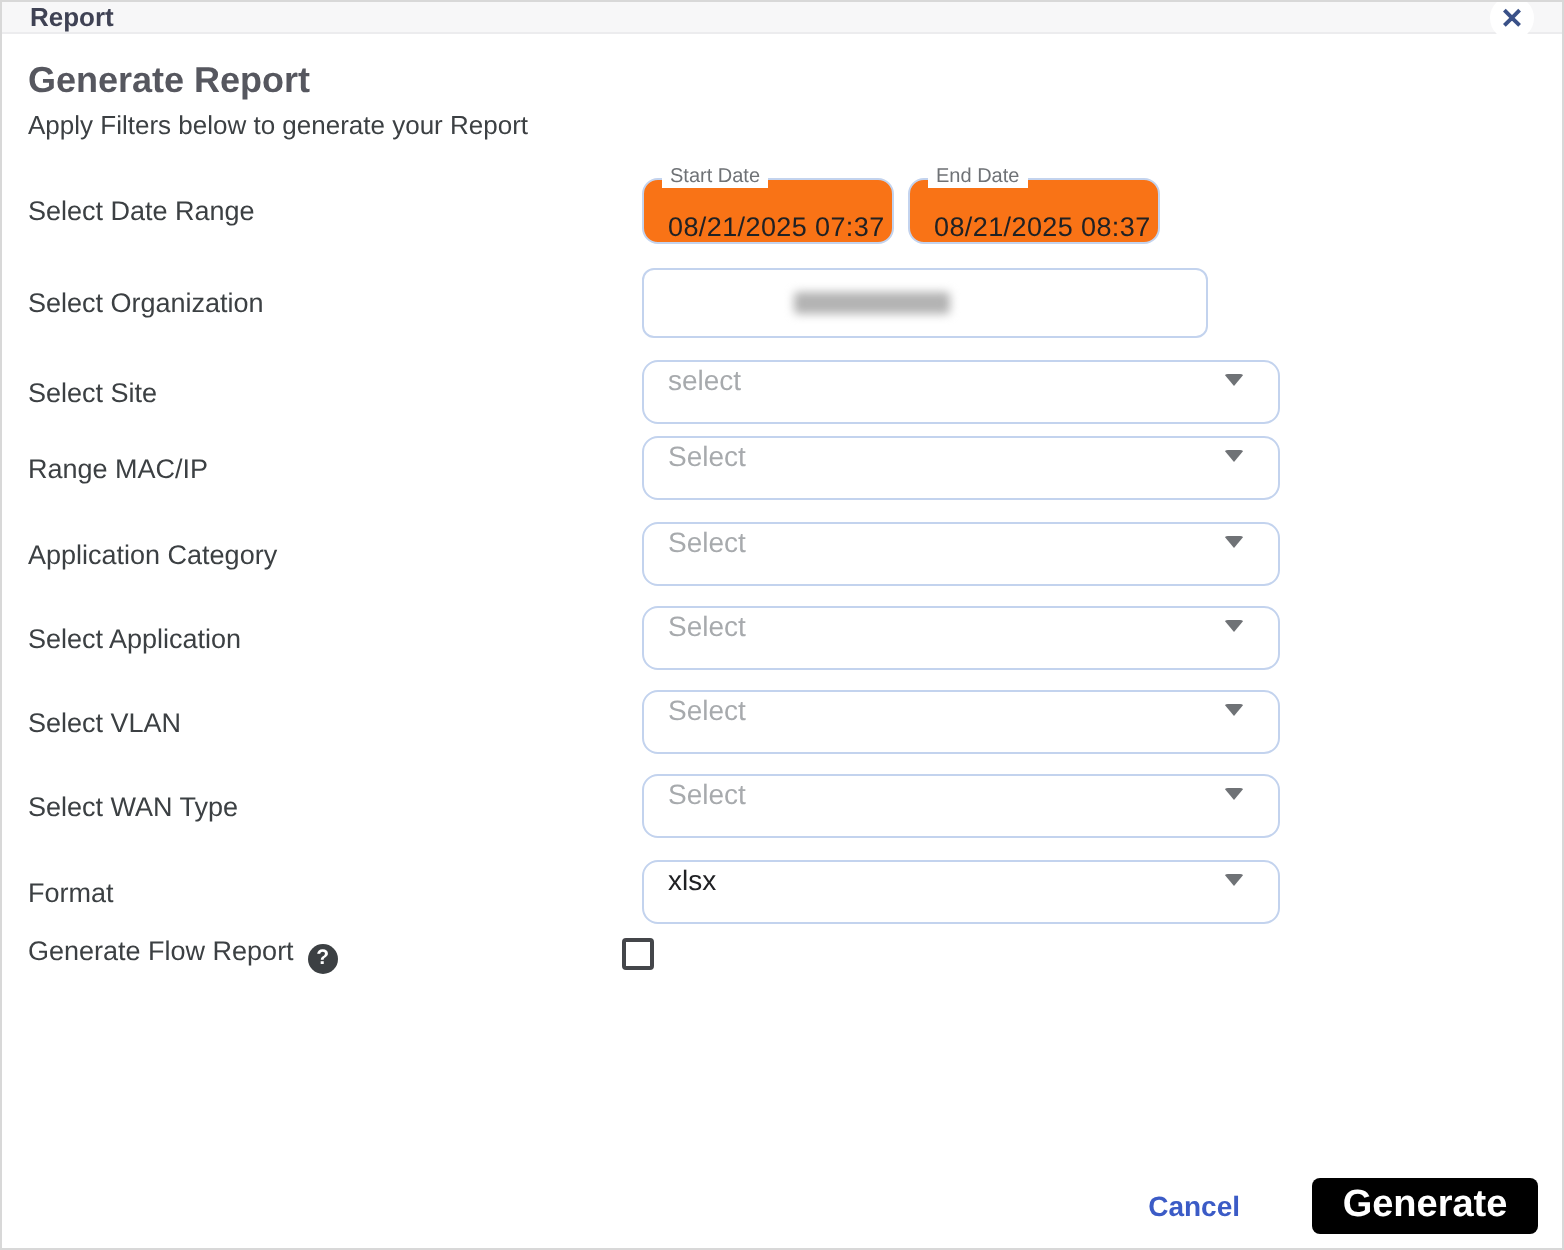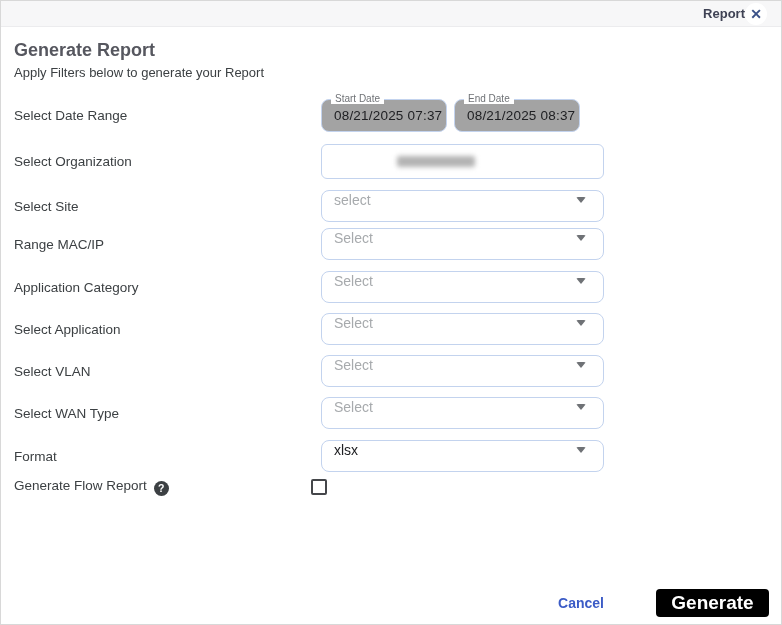--- a/index.html
+++ b/index.html
@@ -3,60 +3,60 @@
 <meta charset="utf-8">
 <style>
   * { box-sizing: border-box; }
   html,body { margin:0; padding:0; background:#e9e9e9; }
   .modal {
     position:relative; width:782px; height:625px; background:#ffffff;
     border:1px solid #d8d8d8; font-family:"Liberation Sans", sans-serif;
     overflow:hidden;
   }
   .modal-header {
-    height:26px; background:#f7f7f8; border-bottom:1px solid #ececee;
-    display:flex; align-items:center; justify-content:flex-end;
+    height:16px; background:#f7f7f8; border-bottom:1px solid #ececee;
+    display:flex; align-items:center; justify-content:space-between;
     padding:0 14px;
   }
   .modal-header-title { font-size:13px; font-weight:700; color:#3f4254; }
   .close-btn {
     width:22px; height:22px; border-radius:50%; background:#ffffff;
     display:flex; align-items:center; justify-content:center;
     color:#3a5188; font-size:14px; font-weight:700; cursor:pointer; line-height:1;
   }
   .content { padding:13px 13px 0 13px; }
   .page-title { font-size:18px; font-weight:700; color:#56575f; margin:0 0 4px 0; }
   .page-subtitle { font-size:13px; color:#3c4043; margin:0 0 19px 0; }
 
   .form-row { display:flex; align-items:center; }
   .form-label { flex:0 0 307px; font-size:13.5px; color:#3c4043; }
 
   
   .date-fields { width:315px; display:flex; gap:7px; }
   .outlined-field {
-    position:relative; width:126px; height:33px; background:#a3a3a3;
+    position:relative; width:126px; height:33px; background:#f97316;
     border:1px solid #c3d3ee; border-radius:8px;
-    display:flex; align-items:center; padding:0 8px 0 12px;
+    display:flex; align-items:flex-end; padding:0 8px 0 12px;
   }
   .float-label {
     position:absolute; top:-7px; left:9px; background:#fff; padding:0 4px;
     font-size:10px; color:#6f7276; white-space:nowrap;
   }
   .field-value { font-size:13.5px; color:#202124; flex:1; white-space:nowrap; letter-spacing:.2px; }
 
   
   .org-input {
     width:283px; height:35px; border:1px solid #c3d3ee; border-radius:6px;
     background:#fff; display:flex; align-items:center;
   }
   .blur-chip { width:78px; height:11px; margin-left:75px; background:#b3b3b3; filter:blur(2.5px); border-radius:2px; }
 
   
   .select-box {
-    width:283px; height:32px; border:1px solid #c3d3ee; border-radius:8px;
+    width:319px; height:32px; border:1px solid #c3d3ee; border-radius:8px;
     background:#fff; display:flex; align-items:center; justify-content:space-between;
     padding:0 17px 12px 12px; cursor:pointer;
   }
   .select-placeholder { font-size:14px; color:#a7aaad; }
   .select-value { font-size:14px; color:#202124; }
   .caret {
     width:0; height:0; border-left:5px solid transparent; border-right:5px solid transparent;
     border-top:6px solid #6f7276; border-radius:2px;
   }
 
@@ -70,21 +70,21 @@
     background:#3c4043; color:#fff; font-size:10.5px; font-weight:700;
     align-items:center; justify-content:center; margin-left:7px; vertical-align:-2px;
   }
   .checkbox {
     width:16px; height:16px; border:2px solid #44464a; border-radius:2px;
     background:#fff; cursor:pointer; margin-left:-10px;
   }
 
   .footer {
     position:absolute; right:12px; bottom:7px;
-    display:flex; align-items:center; gap:52px;
+    display:flex; align-items:center; gap:36px;
   }
   .cancel-link { color:#3b5bc6; font-size:14px; font-weight:600; cursor:pointer; }
   .generate-btn {
     width:113px; height:28px; background:#000000; color:#fff;
     font-family:"Liberation Sans", sans-serif; font-size:19px; font-weight:700;
     border:none; border-radius:4px; cursor:pointer;
   }
 
   .cal-icon { display:block; }
 </style>

